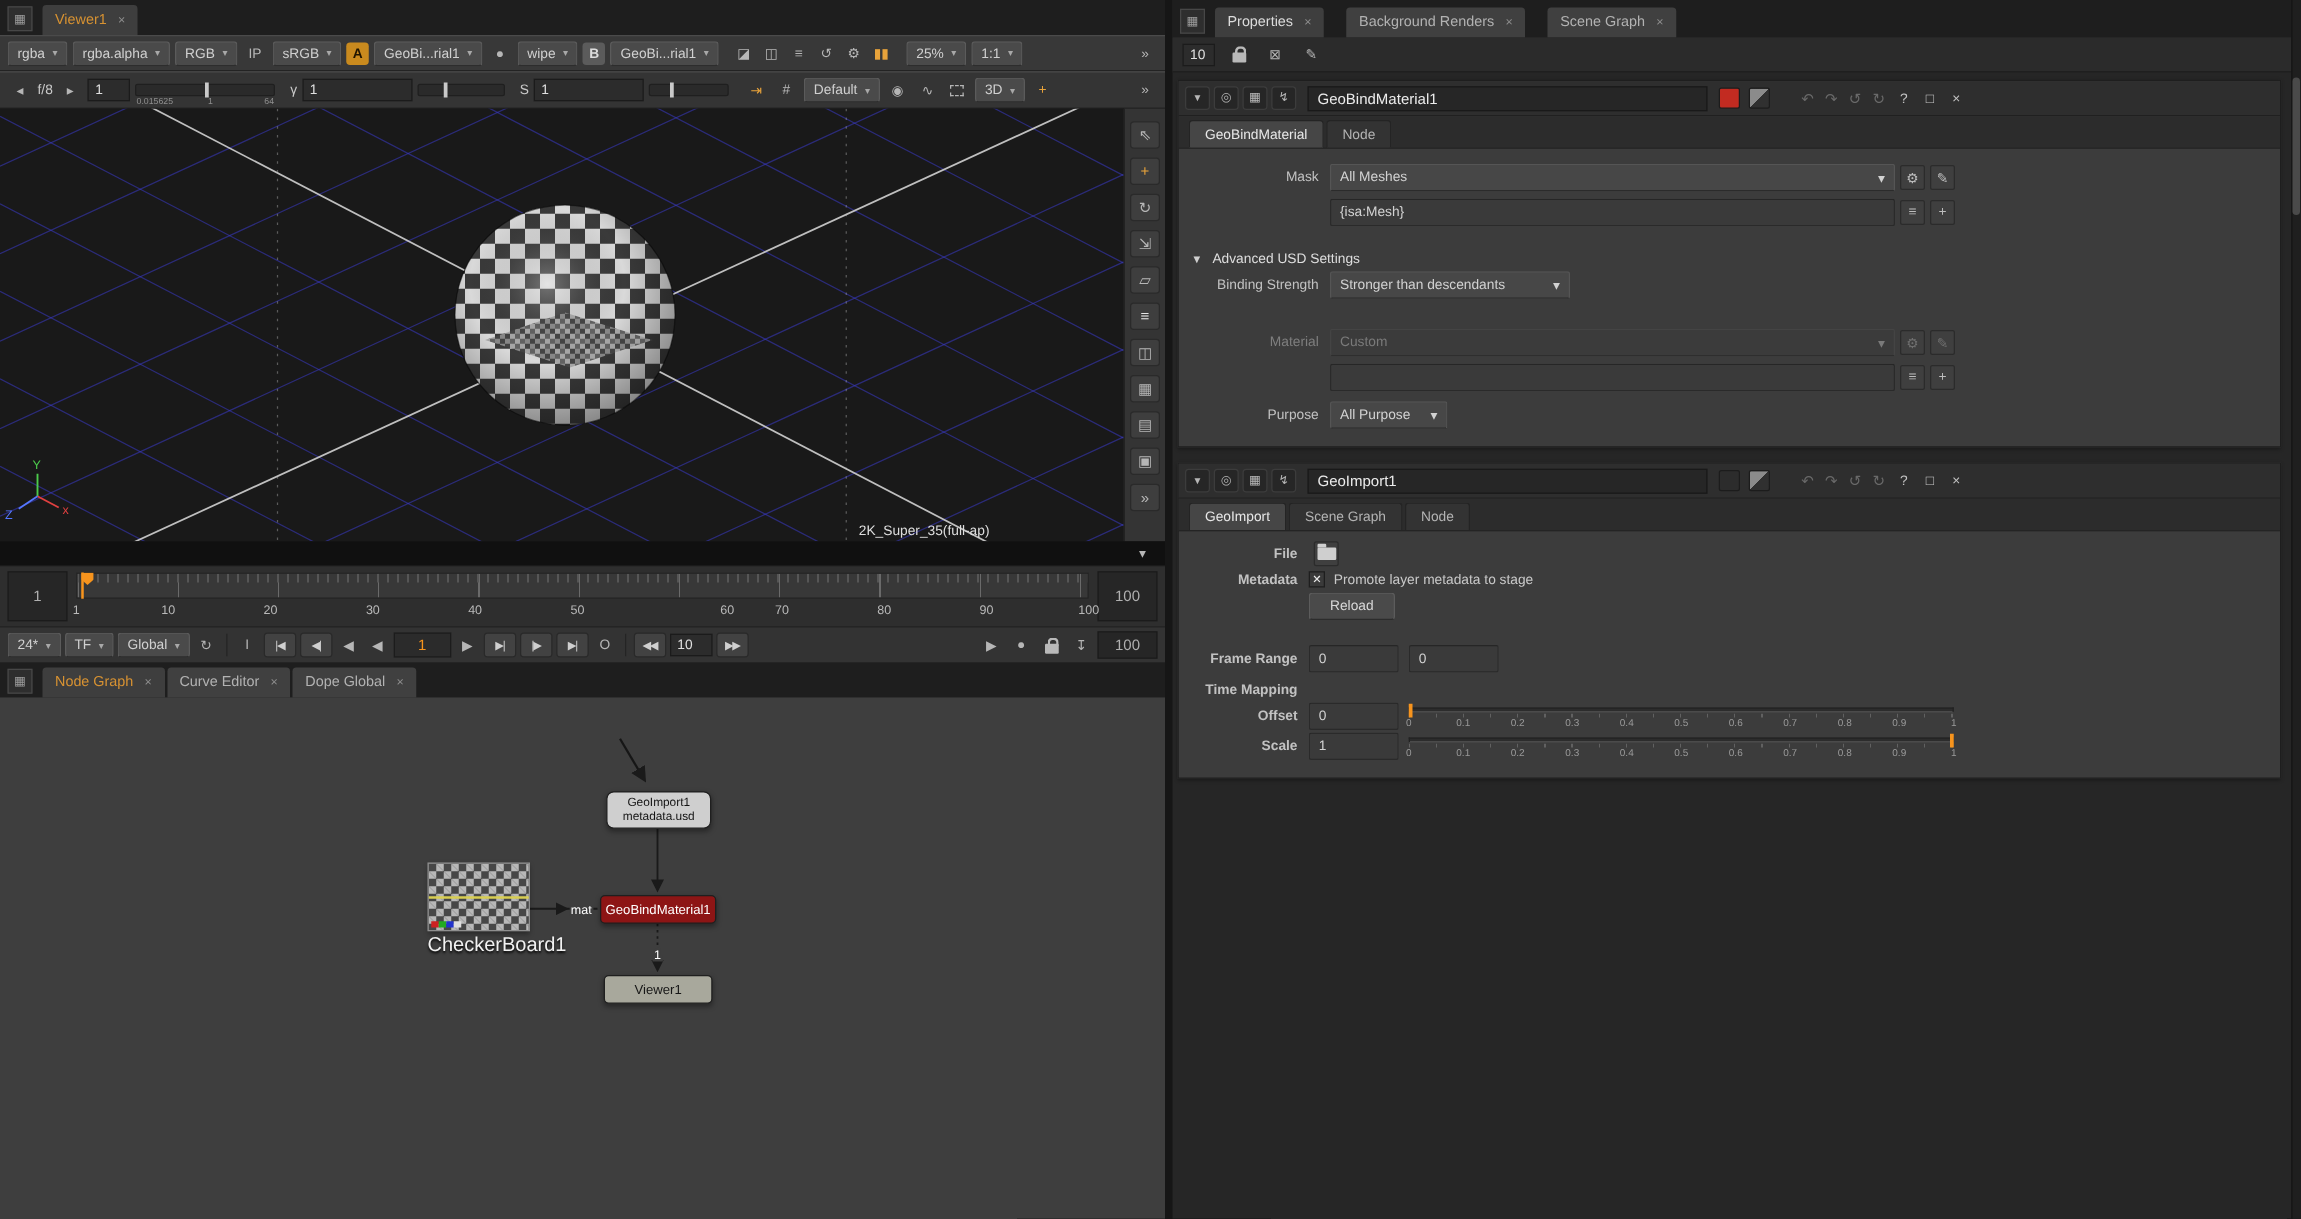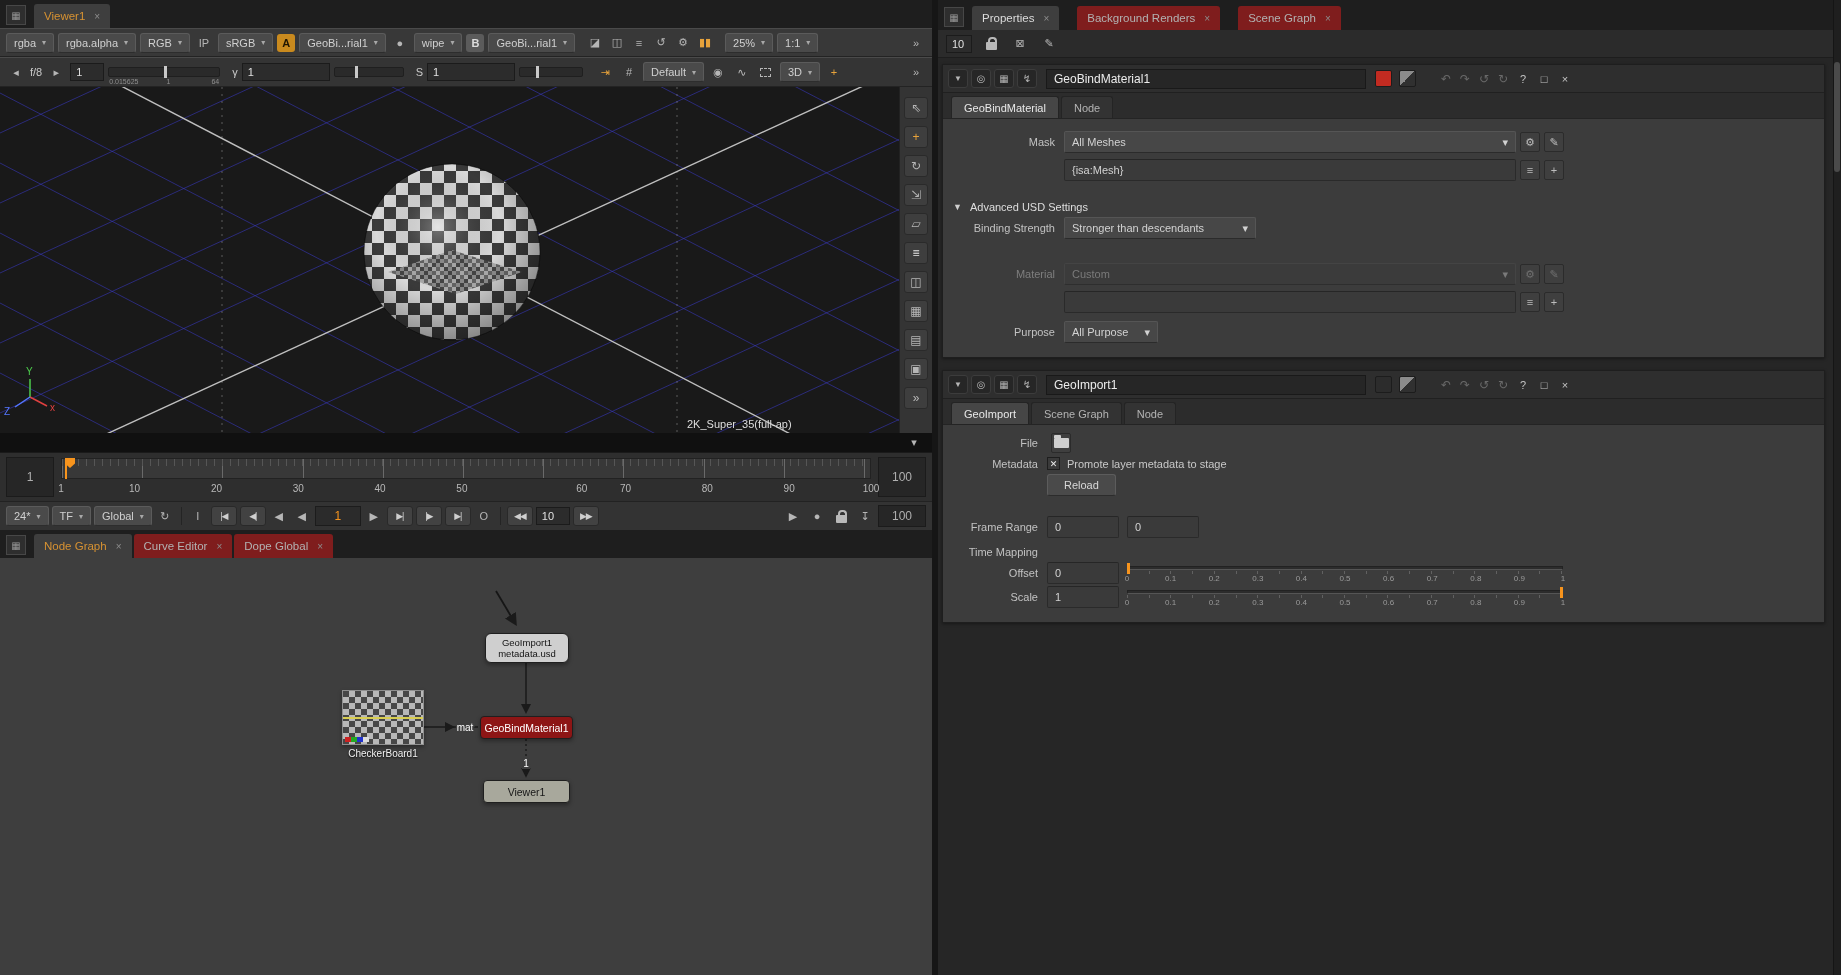--- a/index.html
+++ b/index.html
@@ -4,21 +4,21 @@
 <style>
   * { box-sizing: border-box; margin: 0; padding: 0; }
   html,body { width:1841px; height:975px; overflow:hidden; background:#141414;
     font-family:"Liberation Sans","DejaVu Sans",sans-serif; font-size:11px; color:#c9c9c9; }
   .app { display:flex; width:1841px; height:975px; }
 
   
   .tabbar { height:28px; background:#1e1e1e; display:flex; align-items:flex-end; padding:0 4px; gap:2px; }
   .panel-icon { width:20px; height:20px; margin:0 6px 3px 2px; background:#2e2e2e; border:1px solid #474747;
     color:#9a9a9a; display:flex; align-items:center; justify-content:center; font-size:10px; }
-  .tab { display:flex; align-items:center; gap:9px; padding:0 10px; height:24px; background:#7f1d1d;
+  .tab { display:flex; align-items:center; gap:9px; padding:0 10px; height:24px; background:#404040;
     color:#b2b2b2; border-radius:3px 3px 0 0; font-size:11.5px; white-space:nowrap; }
   .tab.active { background:#3e3e3e; color:#dcdcdc; }
   .tab.focus { color:#d79232; }
   .tab .x { color:#8d8d8d; font-size:10px; }
 
   .vtoolbar { background:#383838; border-top:1px solid #4a4a4a; border-bottom:1px solid #232323;
     display:flex; align-items:center; gap:4px; padding:0 6px; }
   .dd { height:20px; background:#4a4a4a; border:1px solid #5b5b5b; border-bottom-color:#2d2d2d; border-radius:3px;
     display:inline-flex; align-items:center; gap:6px; padding:0 7px; color:#d0d0d0; white-space:nowrap; }
   .dd .caret { font-size:8px; color:#a8a8a8; }
@@ -84,21 +84,21 @@
   .node.bind { left:480px; top:158px; width:93px; height:23px; background:#8d1515; color:#fff; font-size:10.5px; }
   .node.viewer { left:483px; top:222px; width:87px; height:23px; background:#a8a89c; color:#161616; font-size:10.5px; }
   .checker-node { position:absolute; left:342px; top:132px; width:82px; }
   .thumb { width:82px; height:55px; border:1px solid #8f8f8f; position:relative; background-color:#474747;
     background-image:linear-gradient(45deg,#b8b8b8 25%,transparent 25%,transparent 75%,#b8b8b8 75%),
                      linear-gradient(45deg,#b8b8b8 25%,transparent 25%,transparent 75%,#b8b8b8 75%);
     background-size:12px 12px; background-position:0 0,6px 6px; box-shadow:0 2px 4px rgba(0,0,0,.35); }
   .thumb .yline { position:absolute; left:0; right:0; top:26px; height:2px; background:#d8ce52; }
   .thumb .chips { position:absolute; left:2px; bottom:2px; display:flex; }
   .chip { width:6px; height:5px; }
-  .checker-label { margin-top:3px; text-align:center; color:#f2f2f2; font-size:10px; text-shadow:0 1px 2px #000; }
+  .checker-label { margin-top:3px; text-align:center; color:#f2f2f2; font-size:16px; text-shadow:0 1px 2px #000; }
 
   
   .divider-v { width:6px; background:#161616; }
   .right-pane { flex:1; display:flex; flex-direction:column; background:#262626; position:relative; }
   .right-content { display:flex; flex-direction:column; height:100%; margin-right:8px; }
   .props-toolbar { height:28px; background:#2b2b2b; border-bottom:1px solid #1d1d1d; display:flex; align-items:center; gap:9px; padding:0 8px; }
   .panel-stack { flex:1; padding:6px 8px 0 4px; display:flex; flex-direction:column; gap:12px; overflow:hidden; }
 
   .nkpanel { background:#3c3c3c; border:1px solid #1e1e1e; box-shadow:0 1px 3px rgba(0,0,0,.4); }
   .nk-header { height:28px; background:#2e2e2e; border-bottom:1px solid #202020; display:flex; align-items:center; gap:3px; padding:0 5px; }
@@ -113,21 +113,21 @@
   .h-light { color:#c3c3c3; width:18px; text-align:center; }
 
   .ptabs { height:26px; background:#2c2c2c; border-bottom:1px solid #242424; display:flex; align-items:flex-end; gap:2px; padding:0 0 0 8px; }
   .ptab { height:22px; display:flex; align-items:center; padding:0 12px; background:#333; color:#b4b4b4;
     border:1px solid #242424; border-bottom:none; border-radius:3px 3px 0 0; }
   .ptab.active { background:#464646; color:#e8e8e8; }
 
   .pbody { padding:12px 6px 14px 6px; }
   .prow { display:flex; align-items:center; }
   .plabel { width:115px; text-align:right; padding-right:9px; color:#c2c2c2; flex:none; }
-  .import .plabel { width:98px; }
+  .import .plabel { width:98px;font-weight:bold; }
   .pfield { height:22px; background:#474747; border:1px solid #555; border-bottom-color:#2b2b2b; border-radius:2px;
     display:flex; align-items:center; padding:0 7px; color:#d2d2d2; }
   .pfield.dd2 { justify-content:space-between; }
   .ptext { height:22px; background:#3a3a3a; border:1px solid #2a2a2a; border-top-color:#262626; border-radius:2px;
     display:flex; align-items:center; padding:0 7px; color:#d2d2d2; white-space:nowrap; overflow:hidden; }
   .sq-icon { width:20px; height:20px; margin-left:4px; background:#3f3f3f; border:1px solid #2b2b2b; border-radius:2px;
     display:inline-flex; align-items:center; justify-content:center; color:#bdbdbd; font-size:11px; flex:none; }
   .section-head { display:flex; align-items:center; gap:8px; color:#dedede; padding-left:4px; }
   .section-head .tri { font-size:9px; color:#cfcfcf; }
   .disabled .plabel { color:#7e7e7e; }

